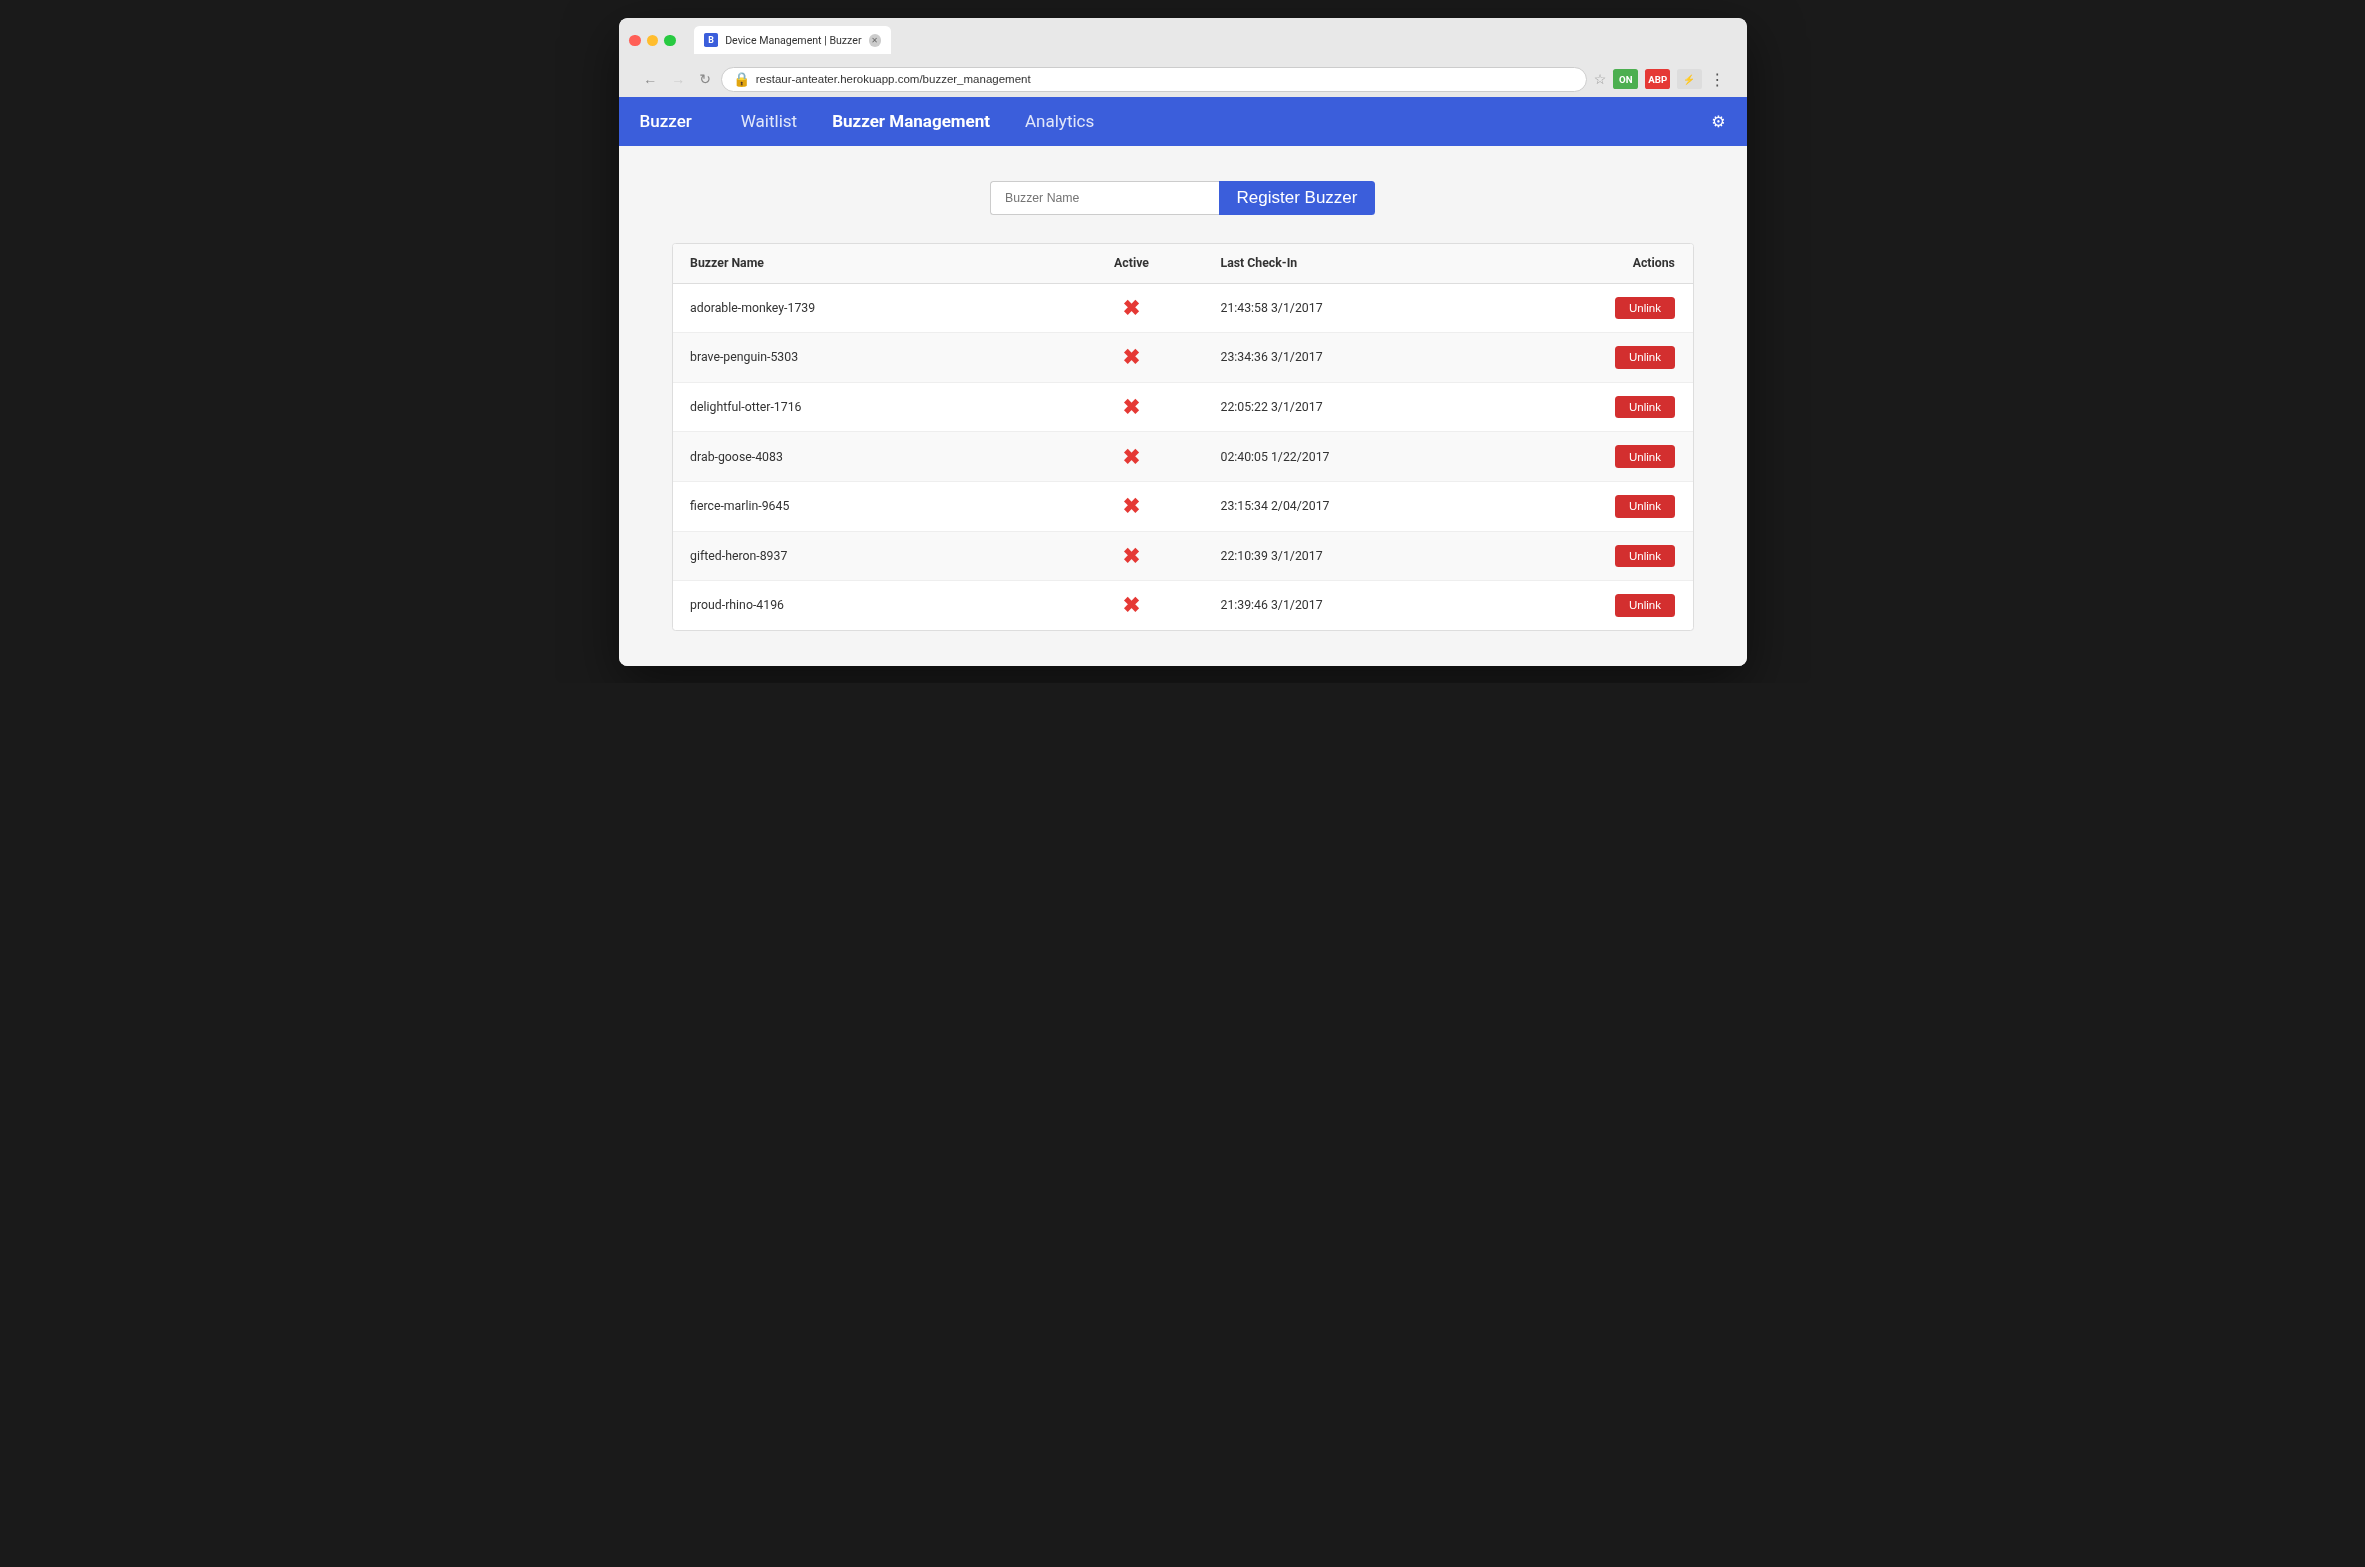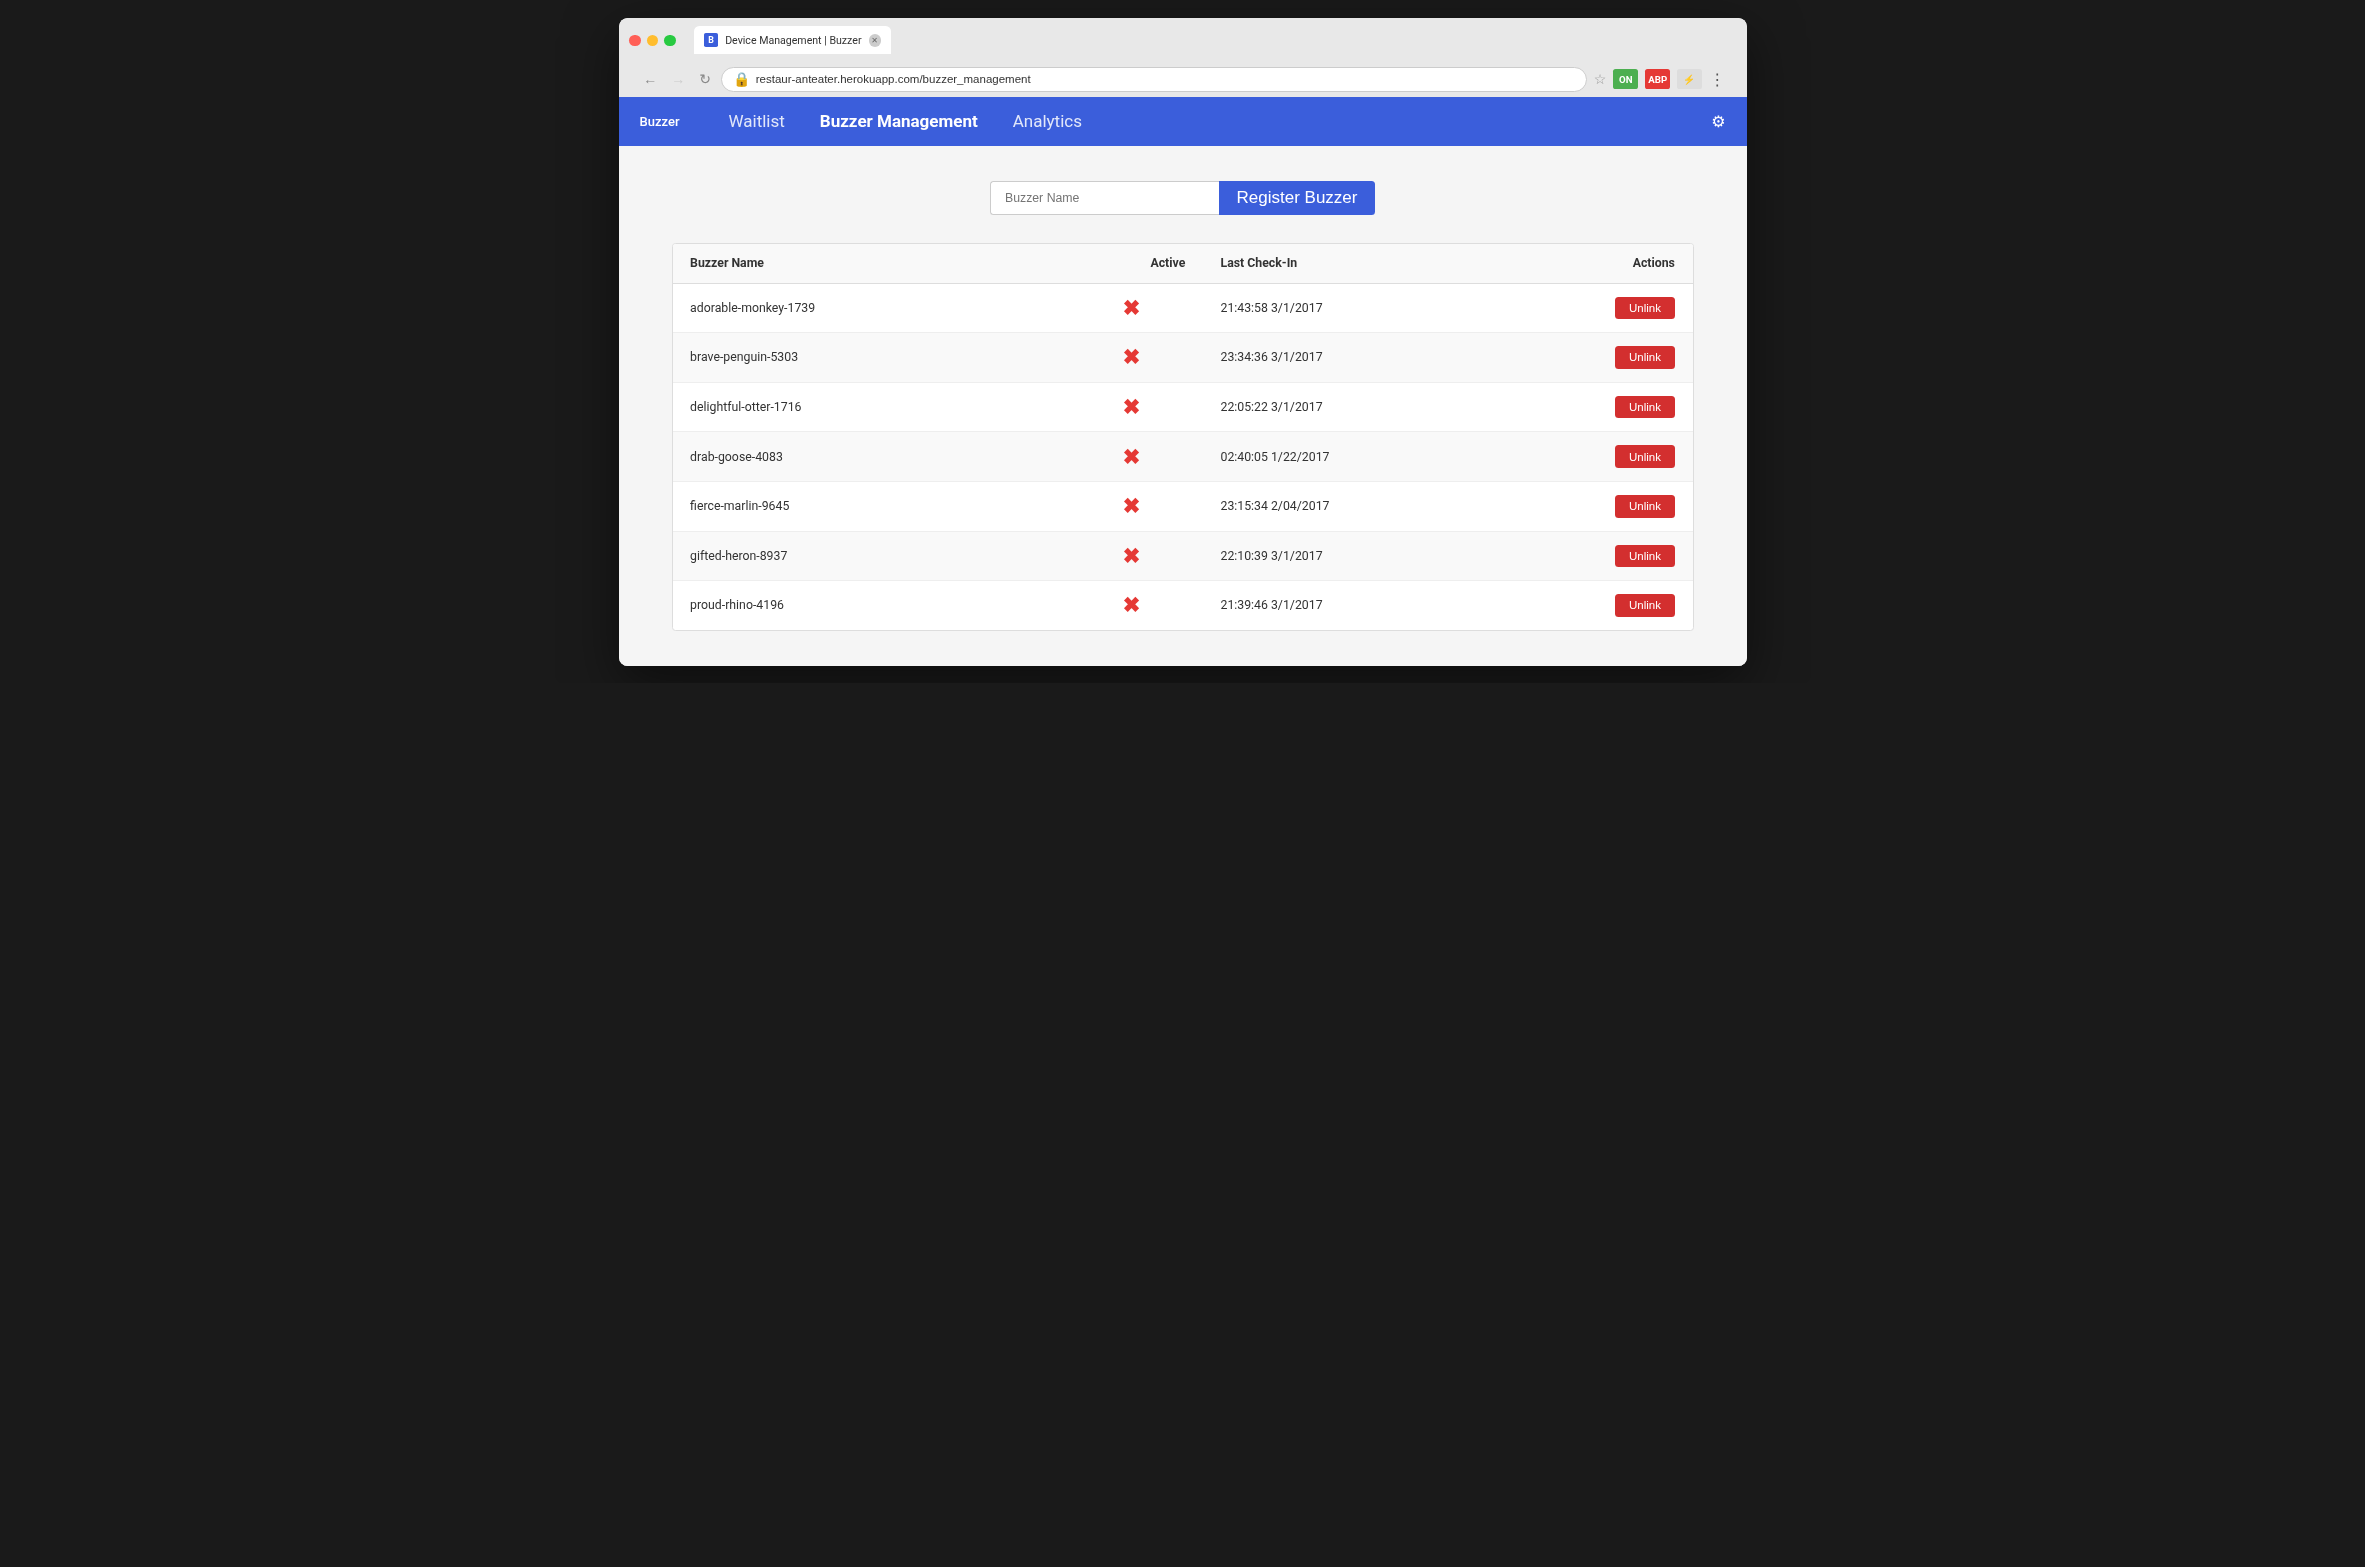--- a/index.html
+++ b/index.html
@@ -161,21 +161,21 @@
     .app-nav {
       background: #3b5edb;
       display: flex;
       align-items: center;
       padding: 0 21px;
       height: 49px;
     }
 
     .nav-brand {
       color: white;
-      font-size: 13px;
+      font-size: 17px;
       font-weight: 500;
       margin-right: 35px;
     }
 
     .nav-links {
       display: flex;
       gap: 7px;
       flex: 1;
     }
 
@@ -306,21 +306,21 @@
       color: #999;
       font-size: 14px;
     }
 
     .menu-icon {
       color: #555;
       font-size: 16px;
     }
 
     .th-active-center {
-      text-align: right;
+      text-align: center;
     }
 
     .th-actions-right {
       text-align: right;
     }
   </style>
 </head>
 <body>
 
 <div class="browser-window">

